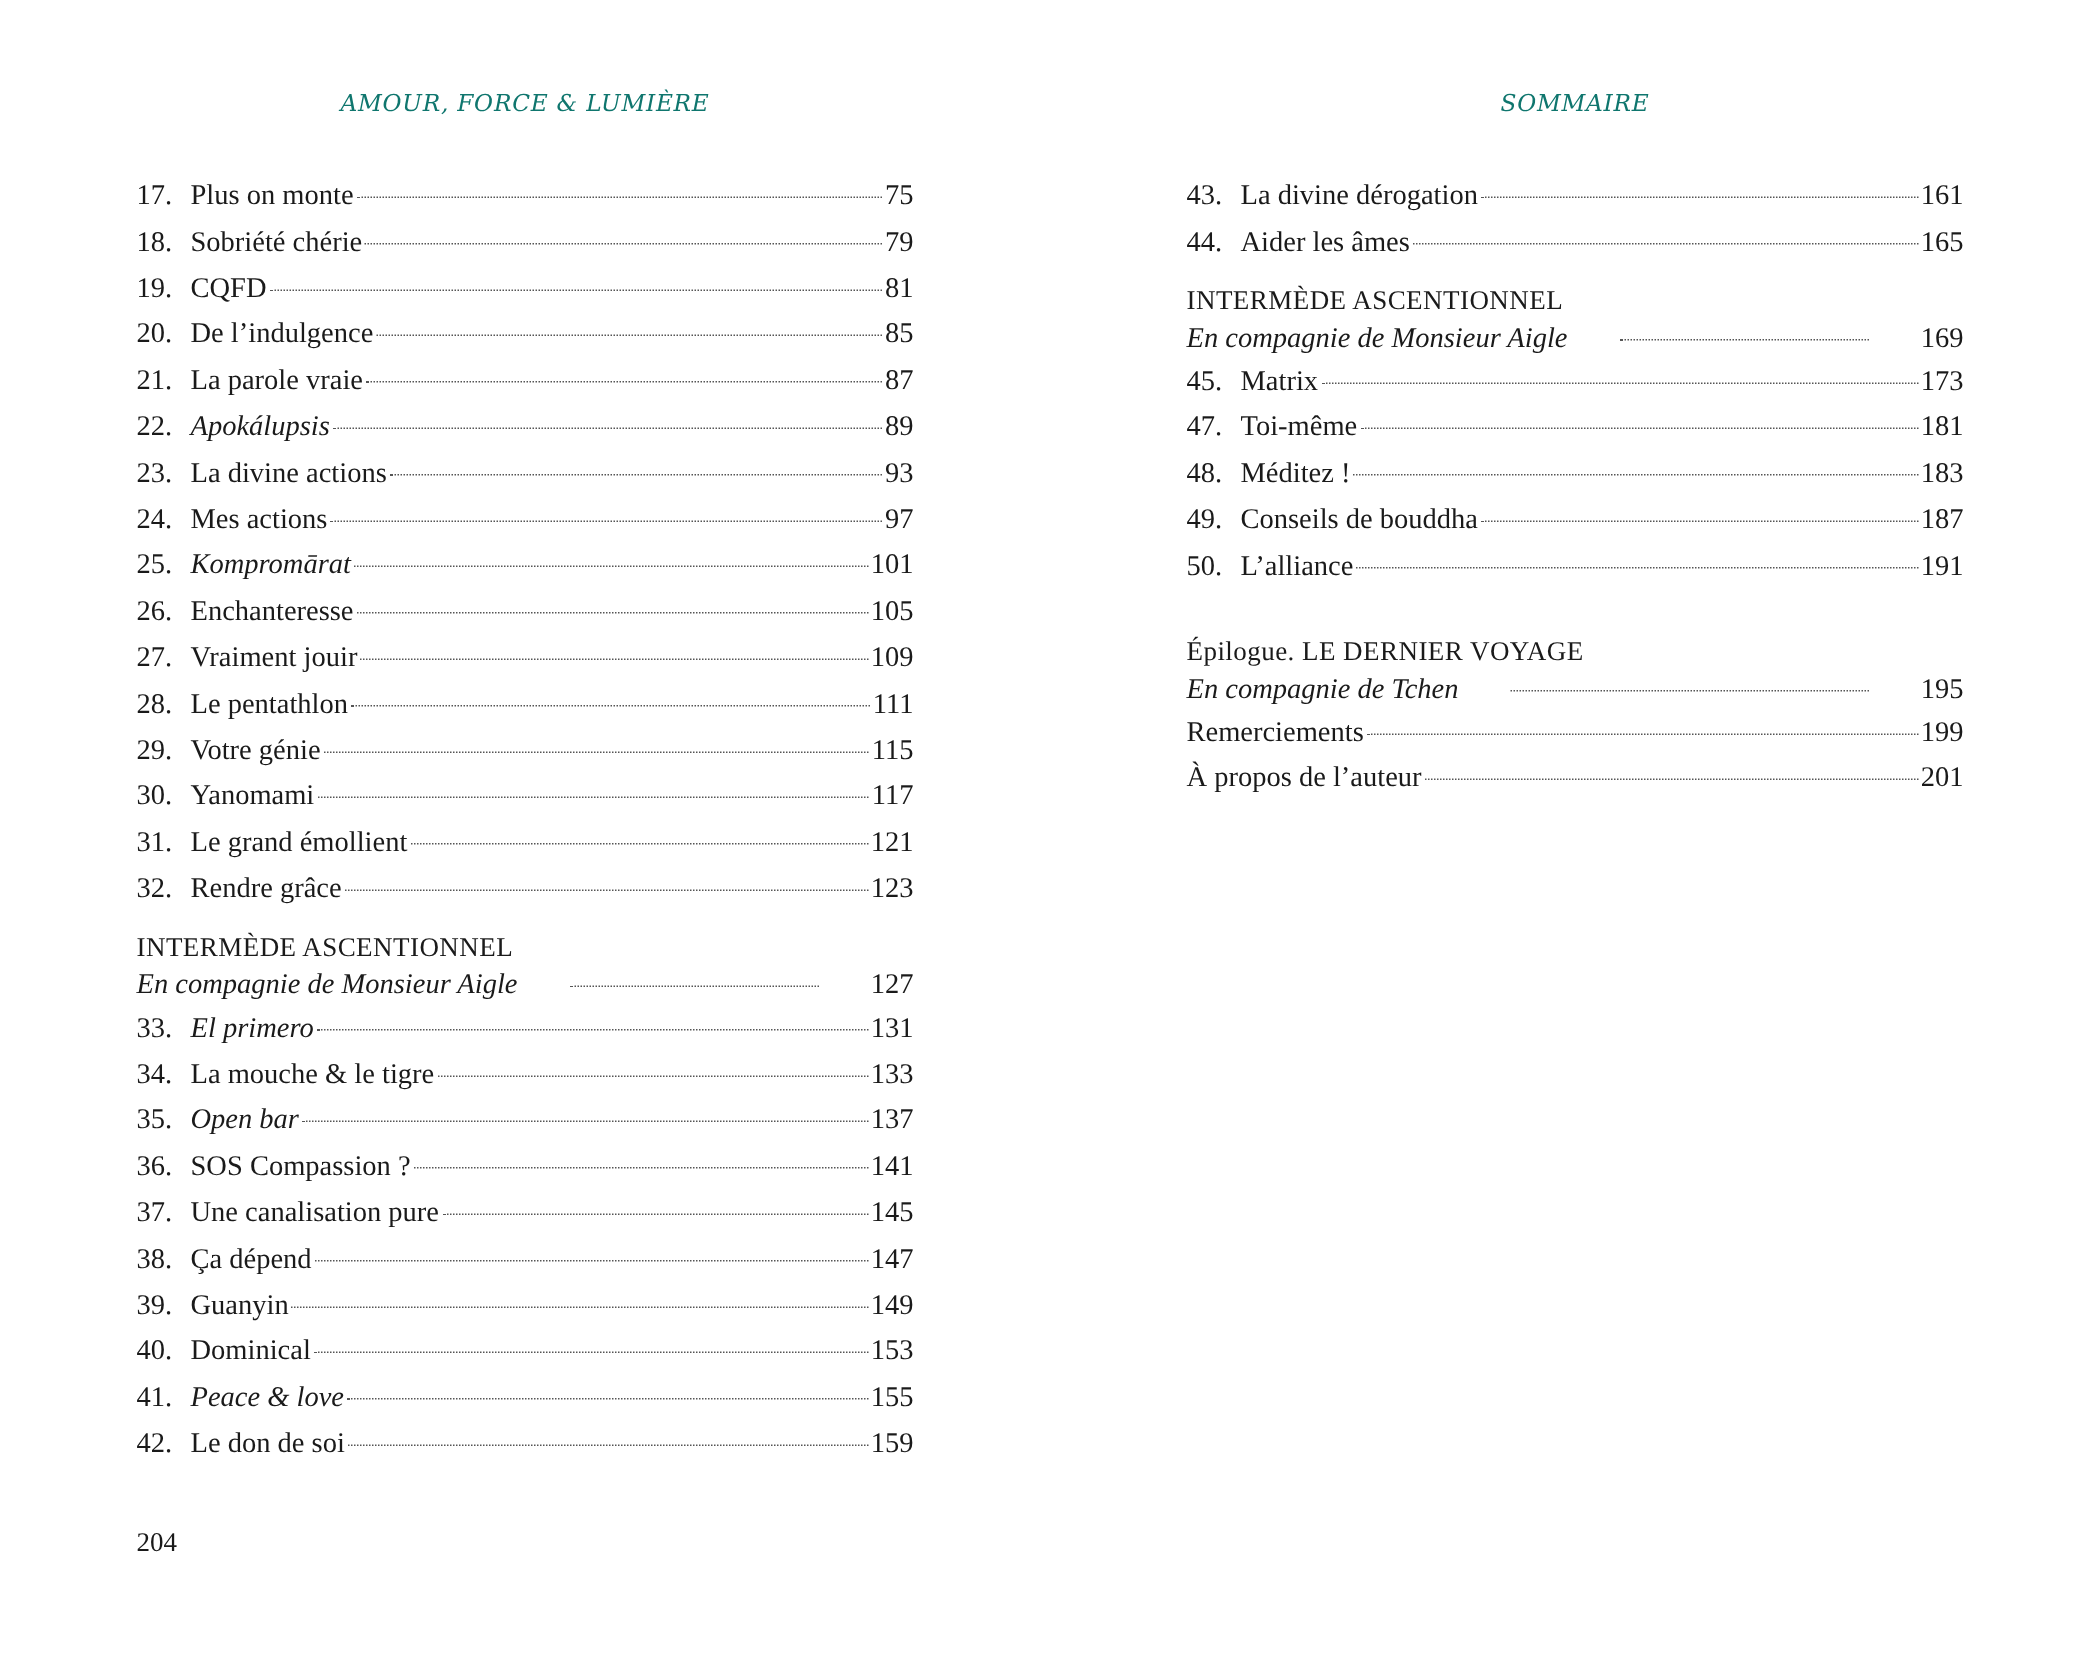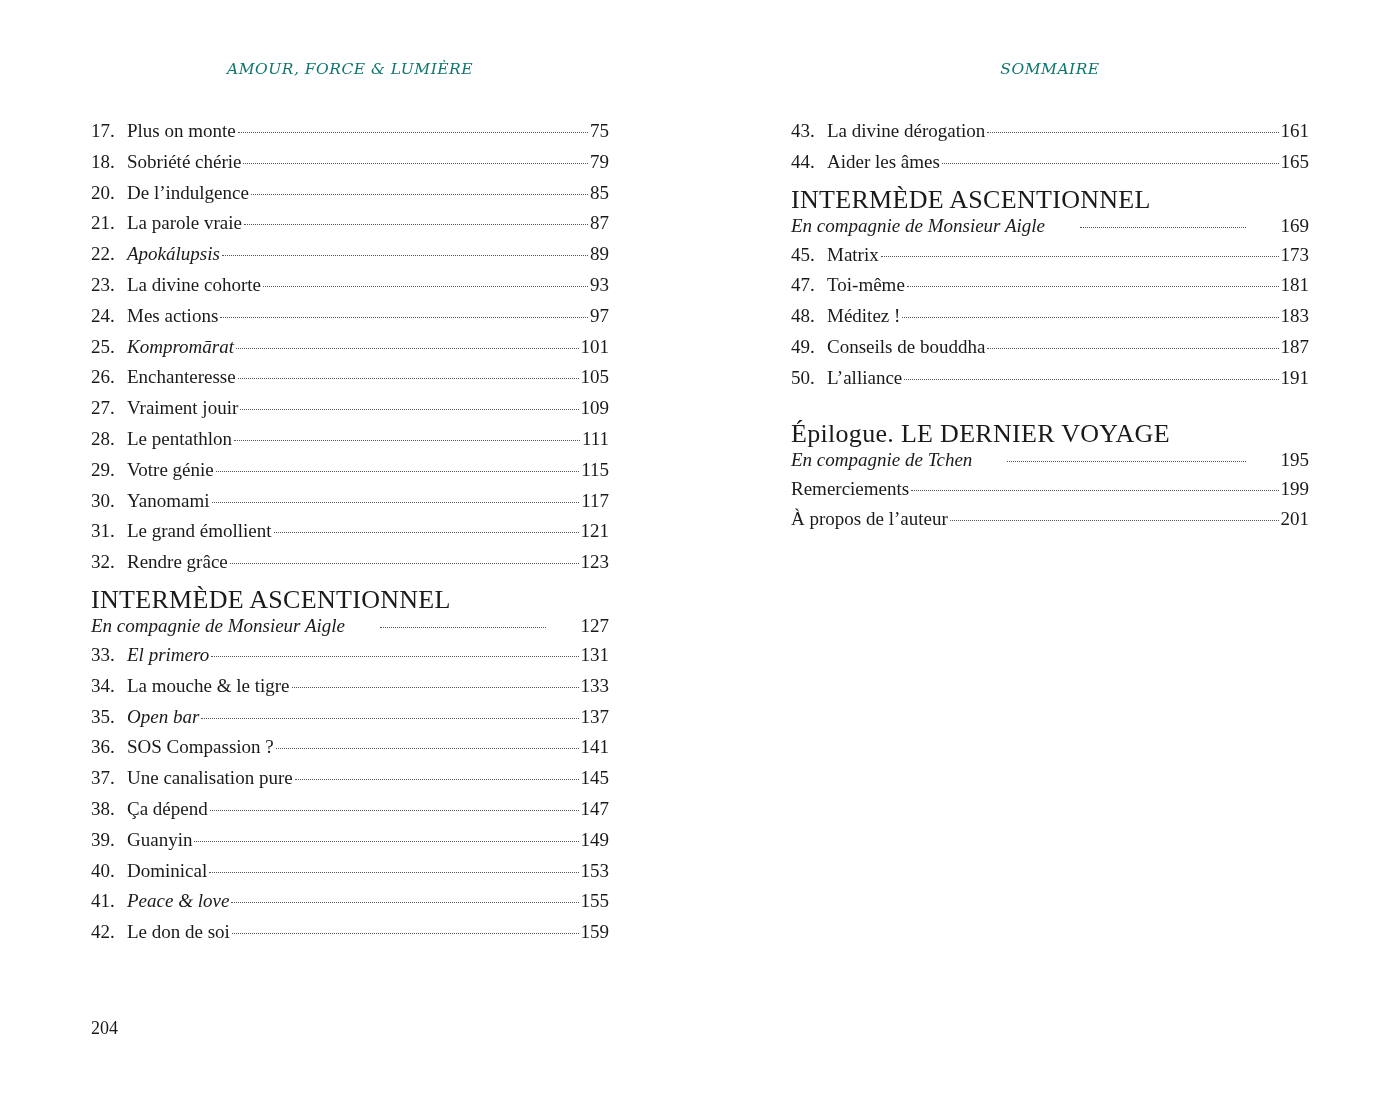--- a/index.html
+++ b/index.html
@@ -26,21 +26,21 @@
     .title { flex: 0 0 auto; text-align: right; }
     .title.italic { font-style: italic; }
     .leader {
       flex: 1 1 auto; overflow: hidden; margin: 0 2px;
       border-bottom: 1.3px dotted #555; height: 1px; align-self: baseline;
       position: relative; top: -4px;
     }
     .page-num { flex: 0 0 auto; text-align: right; }
     .section-head {
       font-family: "Liberation Serif", "DejaVu Serif", serif;
-      font-size: 26px; line-height: 24px; margin-top: 10px;
+      font-size: 18px; line-height: 24px; margin-top: 10px;
       letter-spacing: 0.3px; white-space: nowrap;
     }
     .row.sub { height: 28px; line-height: 28px; gap: 33px; }
     .spacer { height: 18px; }
     .folio {
       position: absolute; top: 1018px; left: 0; right: 0;
       font-size: 18px;
       font-family: "Liberation Serif", "DejaVu Serif", serif;
     }
   </style>
@@ -57,40 +57,46 @@
           <span class="leader"></span>
           <span class="page-num">75</span>
         </div>
         <div class="row">
           <span class="num">18.</span>
           <span class="title">Sobriété chérie</span>
           <span class="leader"></span>
           <span class="page-num">79</span>
         </div>
         <div class="row">
+          <span class="num">19.</span>
+          <span class="title">CQFD</span>
+          <span class="leader"></span>
+          <span class="page-num">81</span>
+        </div>
+        <div class="row">
           <span class="num">20.</span>
           <span class="title">De l’indulgence</span>
           <span class="leader"></span>
           <span class="page-num">85</span>
         </div>
         <div class="row">
           <span class="num">21.</span>
           <span class="title">La parole vraie</span>
           <span class="leader"></span>
           <span class="page-num">87</span>
         </div>
         <div class="row">
           <span class="num">22.</span>
           <span class="title italic">Apokálupsis</span>
           <span class="leader"></span>
           <span class="page-num">89</span>
         </div>
         <div class="row">
           <span class="num">23.</span>
-          <span class="title">La divine cohorte</span>
+          <span class="title">La divine actions</span>
           <span class="leader"></span>
           <span class="page-num">93</span>
         </div>
         <div class="row">
           <span class="num">24.</span>
           <span class="title">Mes actions</span>
           <span class="leader"></span>
           <span class="page-num">97</span>
         </div>
         <div class="row">

